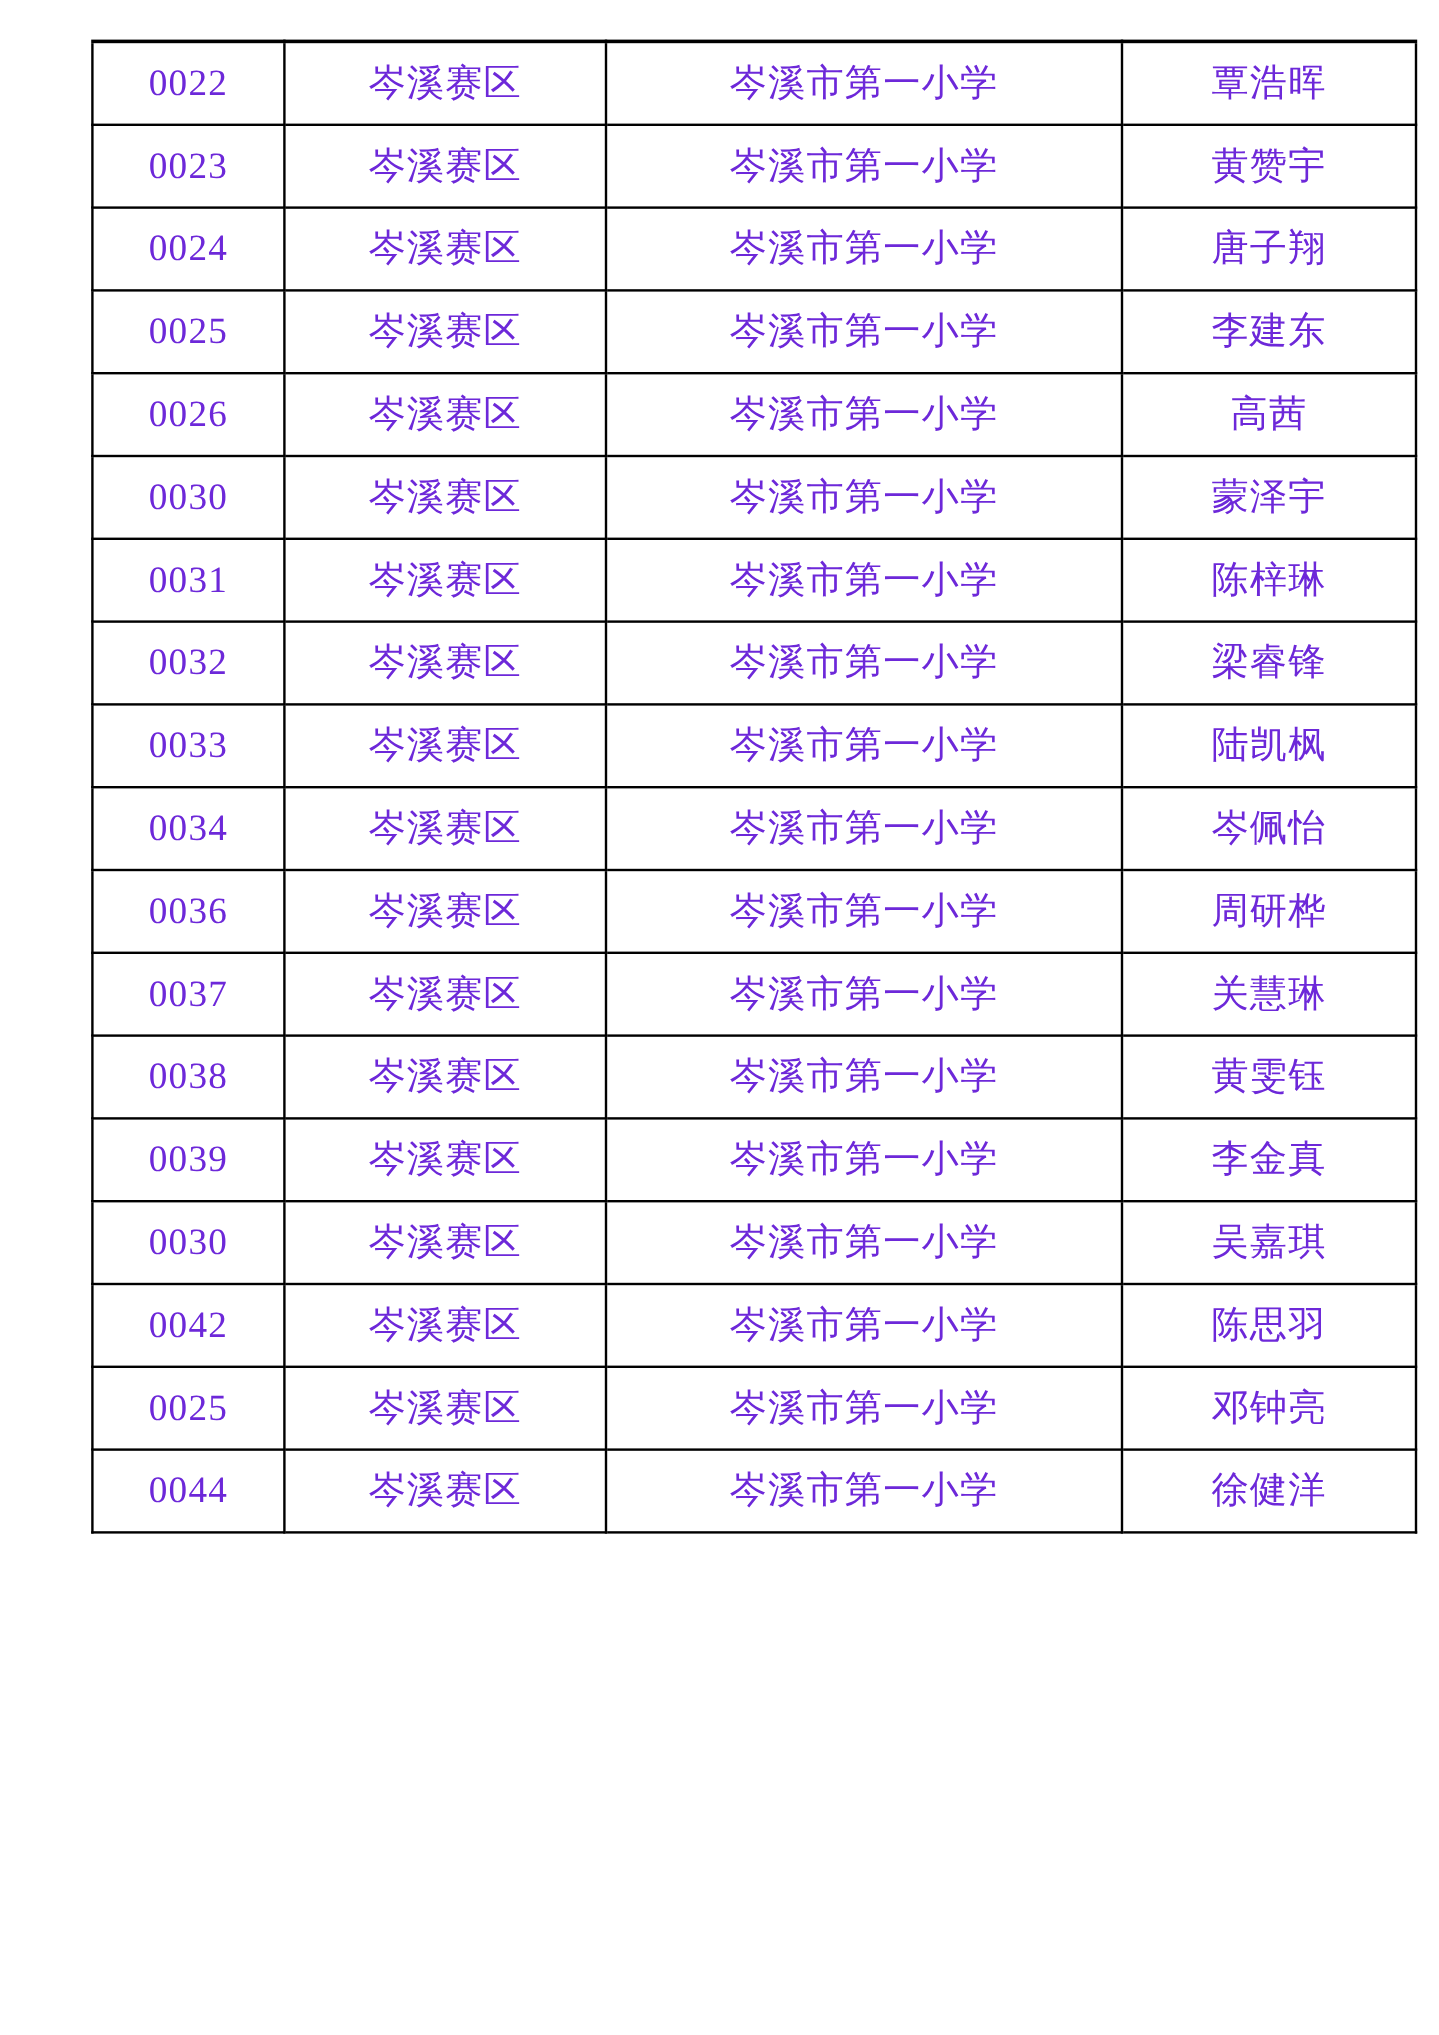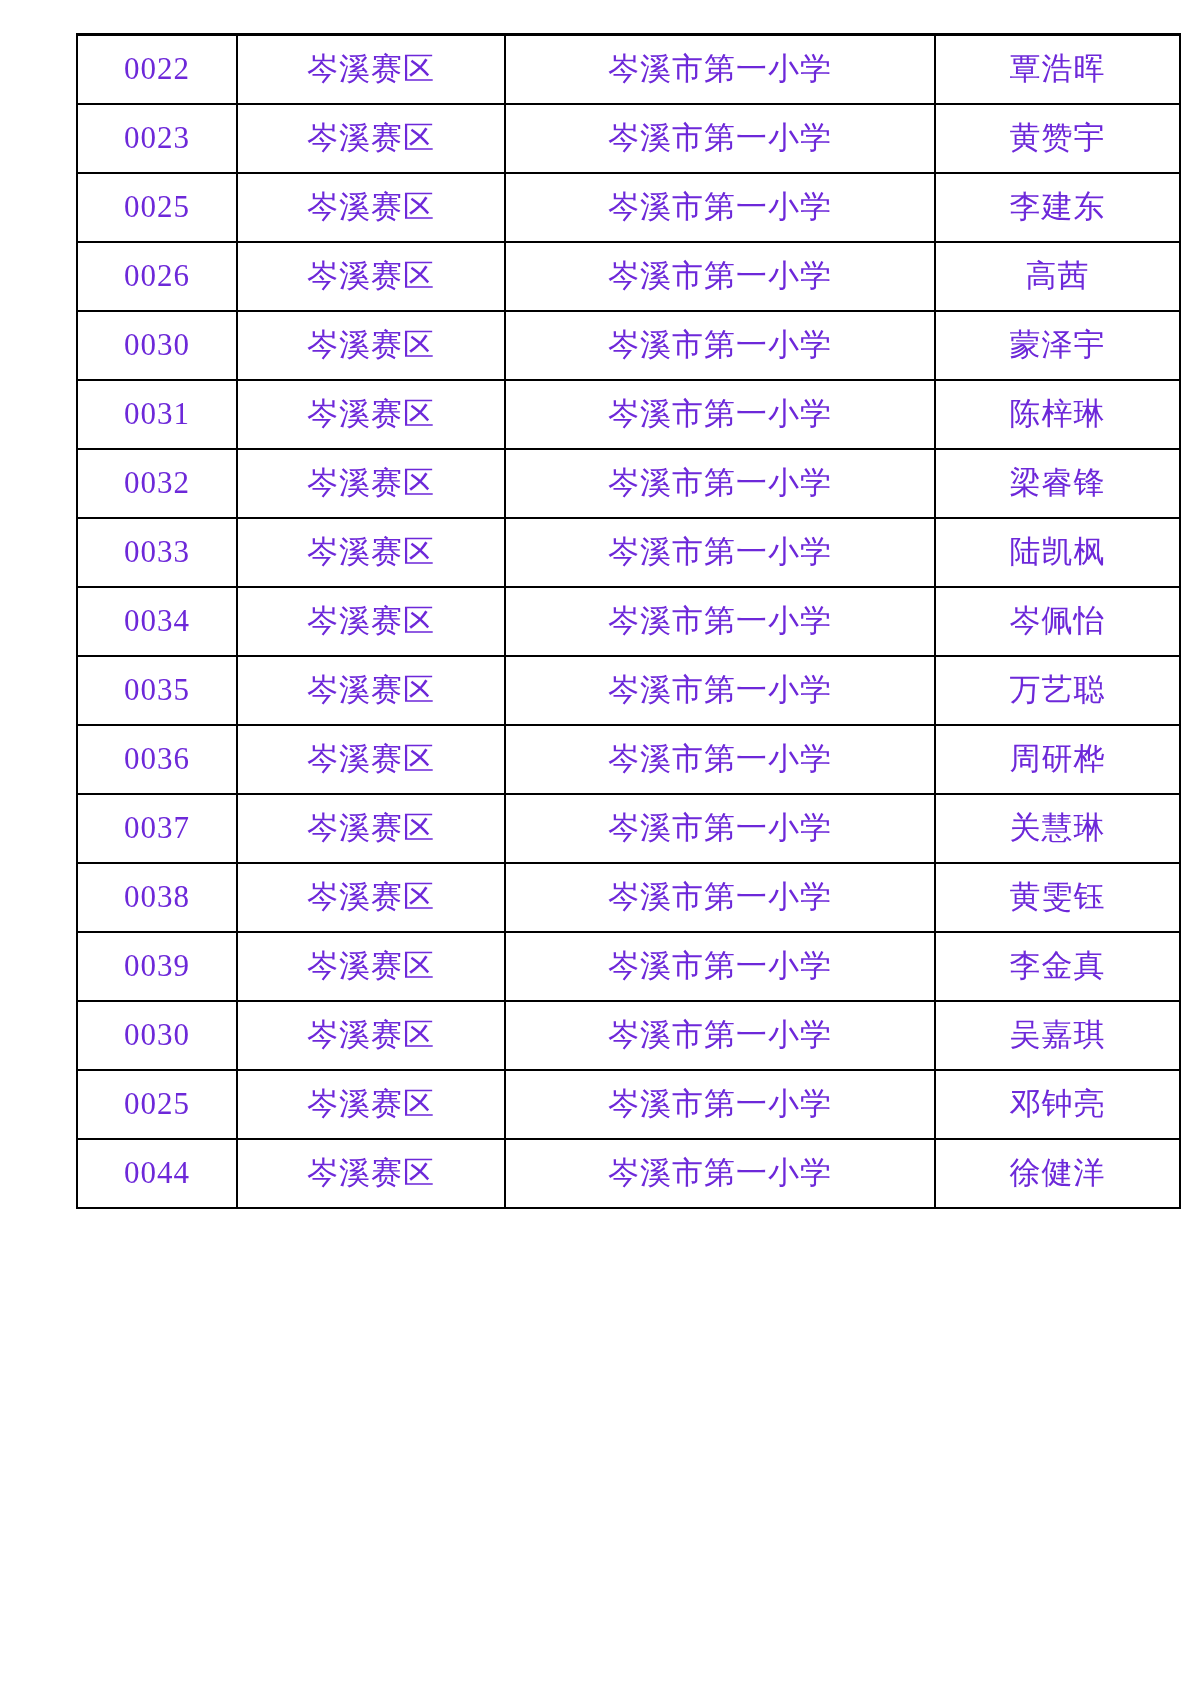--- a/index.html
+++ b/index.html
@@ -57,20 +57,26 @@
     <td class="cell-school">岑溪市第一小学</td>
     <td class="cell-name">覃浩晖</td>
   </tr>
         <tr>
     <td class="cell-id">0023</td>
     <td class="cell-zone">岑溪赛区</td>
     <td class="cell-school">岑溪市第一小学</td>
     <td class="cell-name">黄赞宇</td>
   </tr>
         <tr>
+    <td class="cell-id">0024</td>
+    <td class="cell-zone">岑溪赛区</td>
+    <td class="cell-school">岑溪市第一小学</td>
+    <td class="cell-name">唐子翔</td>
+  </tr>
+        <tr>
     <td class="cell-id">0025</td>
     <td class="cell-zone">岑溪赛区</td>
     <td class="cell-school">岑溪市第一小学</td>
     <td class="cell-name">李建东</td>
   </tr>
         <tr>
     <td class="cell-id">0026</td>
     <td class="cell-zone">岑溪赛区</td>
     <td class="cell-school">岑溪市第一小学</td>
     <td class="cell-name">高茜</td>
@@ -99,26 +105,20 @@
     <td class="cell-school">岑溪市第一小学</td>
     <td class="cell-name">陆凯枫</td>
   </tr>
         <tr>
     <td class="cell-id">0034</td>
     <td class="cell-zone">岑溪赛区</td>
     <td class="cell-school">岑溪市第一小学</td>
     <td class="cell-name">岑佩怡</td>
   </tr>
         <tr>
-    <td class="cell-id">0035</td>
-    <td class="cell-zone">岑溪赛区</td>
-    <td class="cell-school">岑溪市第一小学</td>
-    <td class="cell-name">万艺聪</td>
-  </tr>
-        <tr>
     <td class="cell-id">0036</td>
     <td class="cell-zone">岑溪赛区</td>
     <td class="cell-school">岑溪市第一小学</td>
     <td class="cell-name">周研桦</td>
   </tr>
         <tr>
     <td class="cell-id">0037</td>
     <td class="cell-zone">岑溪赛区</td>
     <td class="cell-school">岑溪市第一小学</td>
     <td class="cell-name">关慧琳</td>
@@ -135,20 +135,26 @@
     <td class="cell-school">岑溪市第一小学</td>
     <td class="cell-name">李金真</td>
   </tr>
         <tr>
     <td class="cell-id">0030</td>
     <td class="cell-zone">岑溪赛区</td>
     <td class="cell-school">岑溪市第一小学</td>
     <td class="cell-name">吴嘉琪</td>
   </tr>
         <tr>
+    <td class="cell-id">0042</td>
+    <td class="cell-zone">岑溪赛区</td>
+    <td class="cell-school">岑溪市第一小学</td>
+    <td class="cell-name">陈思羽</td>
+  </tr>
+        <tr>
     <td class="cell-id">0025</td>
     <td class="cell-zone">岑溪赛区</td>
     <td class="cell-school">岑溪市第一小学</td>
     <td class="cell-name">邓钟亮</td>
   </tr>
         <tr>
     <td class="cell-id">0044</td>
     <td class="cell-zone">岑溪赛区</td>
     <td class="cell-school">岑溪市第一小学</td>
     <td class="cell-name">徐健洋</td>

